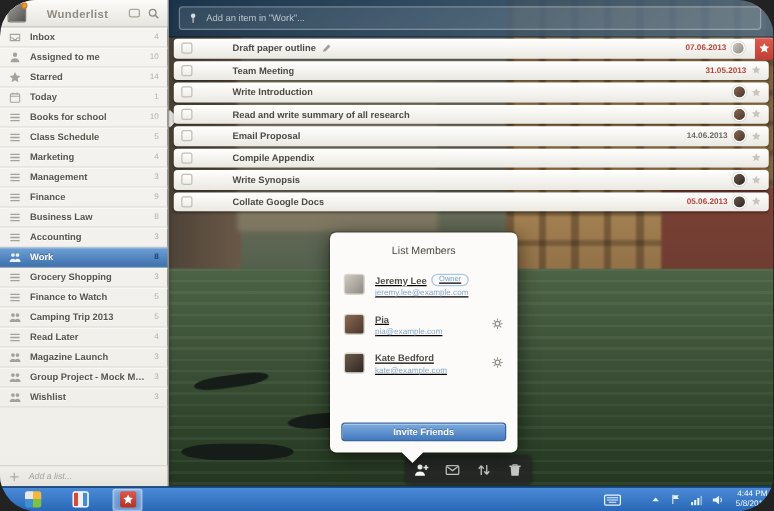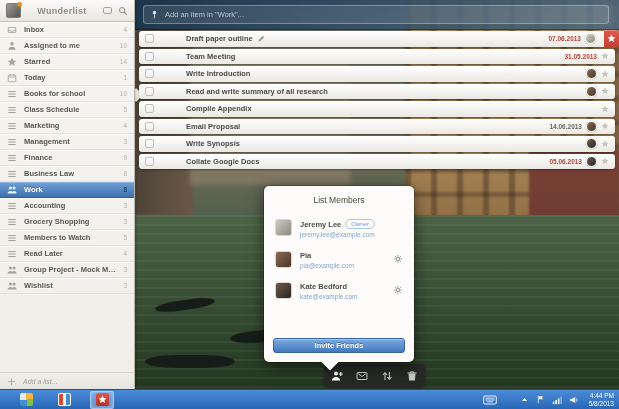--- a/index.html
+++ b/index.html
@@ -1,18 +1,18 @@
 <!DOCTYPE html>
 <html><head>
 <meta charset="utf-8">
 <style>
   html,body{margin:0;padding:0;background:#222;}
   *{box-sizing:border-box;}
   #screen{position:relative;width:619px;height:409px;overflow:hidden;
-    font-family:"Liberation Sans","DejaVu Sans",sans-serif;background:#000;}
+    font-family:"Liberation Sans","DejaVu Sans",sans-serif;background:#000;border-radius:29px;}
 
   
   #sidebar{position:absolute;left:0;top:0;width:135px;height:389px;
     background:linear-gradient(180deg,#f5f4f0,#efeee9);
     border-right:1px solid #b9b6ae;box-shadow:1px 0 3px rgba(0,0,0,.25);z-index:30;}
   .sb-header{height:22px;background:linear-gradient(180deg,#fcfbf9,#e7e5df);
     border-bottom:1px solid #c6c3bb;display:flex;align-items:center;padding:0 6px;position:relative;}
   .sb-avatar{width:15px;height:15px;border-radius:2px;position:relative;flex:0 0 auto;
     background:linear-gradient(135deg,#9a9a98,#55544f);border:1px solid #7d7b75;}
   .sb-avatar .badge-dot{position:absolute;right:-2px;top:-2px;width:5px;height:5px;border-radius:50%;
@@ -101,21 +101,21 @@
 
   
   #popup{position:absolute;left:129px;top:186px;width:150px;height:176px;z-index:20;
     background:#fcfbf9;border-radius:5px;box-shadow:0 4px 16px rgba(0,0,0,.55),0 0 0 1px rgba(0,0,0,.2);}
   #popup .arrow{position:absolute;left:60px;bottom:-6px;width:12px;height:12px;background:#fcfbf9;
     transform:rotate(45deg);box-shadow:2px 2px 3px rgba(0,0,0,.25);}
   .popup-title{text-align:center;font-size:8.5px;font-weight:normal;color:#4a483f;padding-top:9px;}
   .members{position:absolute;top:26px;left:0;right:0;}
   .member{display:flex;align-items:flex-start;padding:7px 11px 6px;}
   .m-avatar{width:17px;height:17px;border-radius:3px;border:1px solid #d8d5ce;flex:0 0 auto;margin-right:8px;}
-  .m-info{flex:1;min-width:0;}
+  .m-info{flex:1;min-width:0;text-decoration:underline;}
   .m-nameline{display:flex;align-items:center;gap:4px;}
   .m-name{font-size:7.5px;font-weight:bold;color:#504e47;}
   .m-badge{font-size:6px;color:#76a1d4;border:1px solid #a9c6e8;border-radius:7px;padding:0 5px;line-height:8px;}
   .m-email{font-size:6.5px;color:#84a8cf;margin-top:2px;cursor:pointer;}
   .m-gear{width:10px;height:10px;color:#8f8d86;display:flex;flex:0 0 auto;margin-top:3px;cursor:pointer;}
   .invite-btn{position:absolute;left:9px;right:9px;bottom:9px;height:15px;border-radius:3px;
     background:linear-gradient(180deg,#7cabde,#4379bd);border:1px solid #3566a2;
     color:#fff;font-size:7.5px;font-weight:bold;display:flex;align-items:center;justify-content:center;
     text-shadow:0 -1px 0 rgba(0,0,0,.3);box-shadow:inset 0 1px 0 rgba(255,255,255,.35);cursor:pointer;}
 
@@ -334,64 +334,82 @@
         </div>
       <div class="s-item">
           <span class="s-icon">
             <svg width="10" height="10">
               <use href="#i-list"></use>
             </svg>
           </span>
           <span class="s-label">Business Law</span>
           <span class="s-count">8</span>
         </div>
+      <div class="s-item">
+          <span class="s-icon">
+            <svg width="10" height="10">
+              <use href="#i-list"></use>
+            </svg>
+          </span>
+          <span class="s-label">Accounting</span>
+          <span class="s-count">3</span>
+        </div>
       <div class="s-item selected">
           <span class="s-icon">
             <svg width="10" height="10">
               <use href="#i-people"></use>
             </svg>
           </span>
           <span class="s-label">Work</span>
           <span class="s-count">8</span>
         </div>
       <div class="s-item">
           <span class="s-icon">
             <svg width="10" height="10">
               <use href="#i-list"></use>
             </svg>
           </span>
-          <span class="s-label">Accounting</span>
-          <span class="s-count">3</span>
-        </div>
-      <div class="s-item">
-          <span class="s-icon">
-            <svg width="10" height="10">
-              <use href="#i-list"></use>
-            </svg>
-          </span>
           <span class="s-label">Grocery Shopping</span>
           <span class="s-count">3</span>
         </div>
       <div class="s-item">
           <span class="s-icon">
             <svg width="10" height="10">
               <use href="#i-list"></use>
             </svg>
           </span>
-          <span class="s-label">Members to Watch</span>
+          <span class="s-label">Finance to Watch</span>
+          <span class="s-count">5</span>
+        </div>
+      <div class="s-item">
+          <span class="s-icon">
+            <svg width="10" height="10">
+              <use href="#i-people"></use>
+            </svg>
+          </span>
+          <span class="s-label">Camping Trip 2013</span>
           <span class="s-count">5</span>
         </div>
       <div class="s-item">
           <span class="s-icon">
             <svg width="10" height="10">
               <use href="#i-list"></use>
             </svg>
           </span>
           <span class="s-label">Read Later</span>
           <span class="s-count">4</span>
+        </div>
+      <div class="s-item">
+          <span class="s-icon">
+            <svg width="10" height="10">
+              <use href="#i-people"></use>
+            </svg>
+          </span>
+          <span class="s-label">Magazine Launch</span>
+          <span class="s-count">3</span>
         </div>
       <div class="s-item">
           <span class="s-icon">
             <svg width="10" height="10">
               <use href="#i-people"></use>
             </svg>
           </span>
           <span class="s-label">Group Project - Mock Marke...</span>
           <span class="s-count">3</span>
         </div>
@@ -492,35 +510,35 @@
           <span class="t-avatar av-pia"></span>
           <span class="t-star">
               <svg width="8" height="8">
                 <use href="#i-star"></use>
               </svg>
             </span>
         </span>
       </div>
       <div class="task">
         <span class="cb"></span>
-        <span class="t-title">Compile Appendix</span>
-        <span class="t-right">
-          <span class="t-star">
-              <svg width="8" height="8">
-                <use href="#i-star"></use>
-              </svg>
-            </span>
-        </span>
-      </div>
-      <div class="task">
-        <span class="cb"></span>
         <span class="t-title">Email Proposal</span>
         <span class="t-right">
           <span class="t-date dark">14.06.2013</span>
           <span class="t-avatar av-pia"></span>
+          <span class="t-star">
+              <svg width="8" height="8">
+                <use href="#i-star"></use>
+              </svg>
+            </span>
+        </span>
+      </div>
+      <div class="task">
+        <span class="cb"></span>
+        <span class="t-title">Compile Appendix</span>
+        <span class="t-right">
           <span class="t-star">
               <svg width="8" height="8">
                 <use href="#i-star"></use>
               </svg>
             </span>
         </span>
       </div>
       <div class="task">
         <span class="cb"></span>
         <span class="t-title">Write Synopsis</span>

